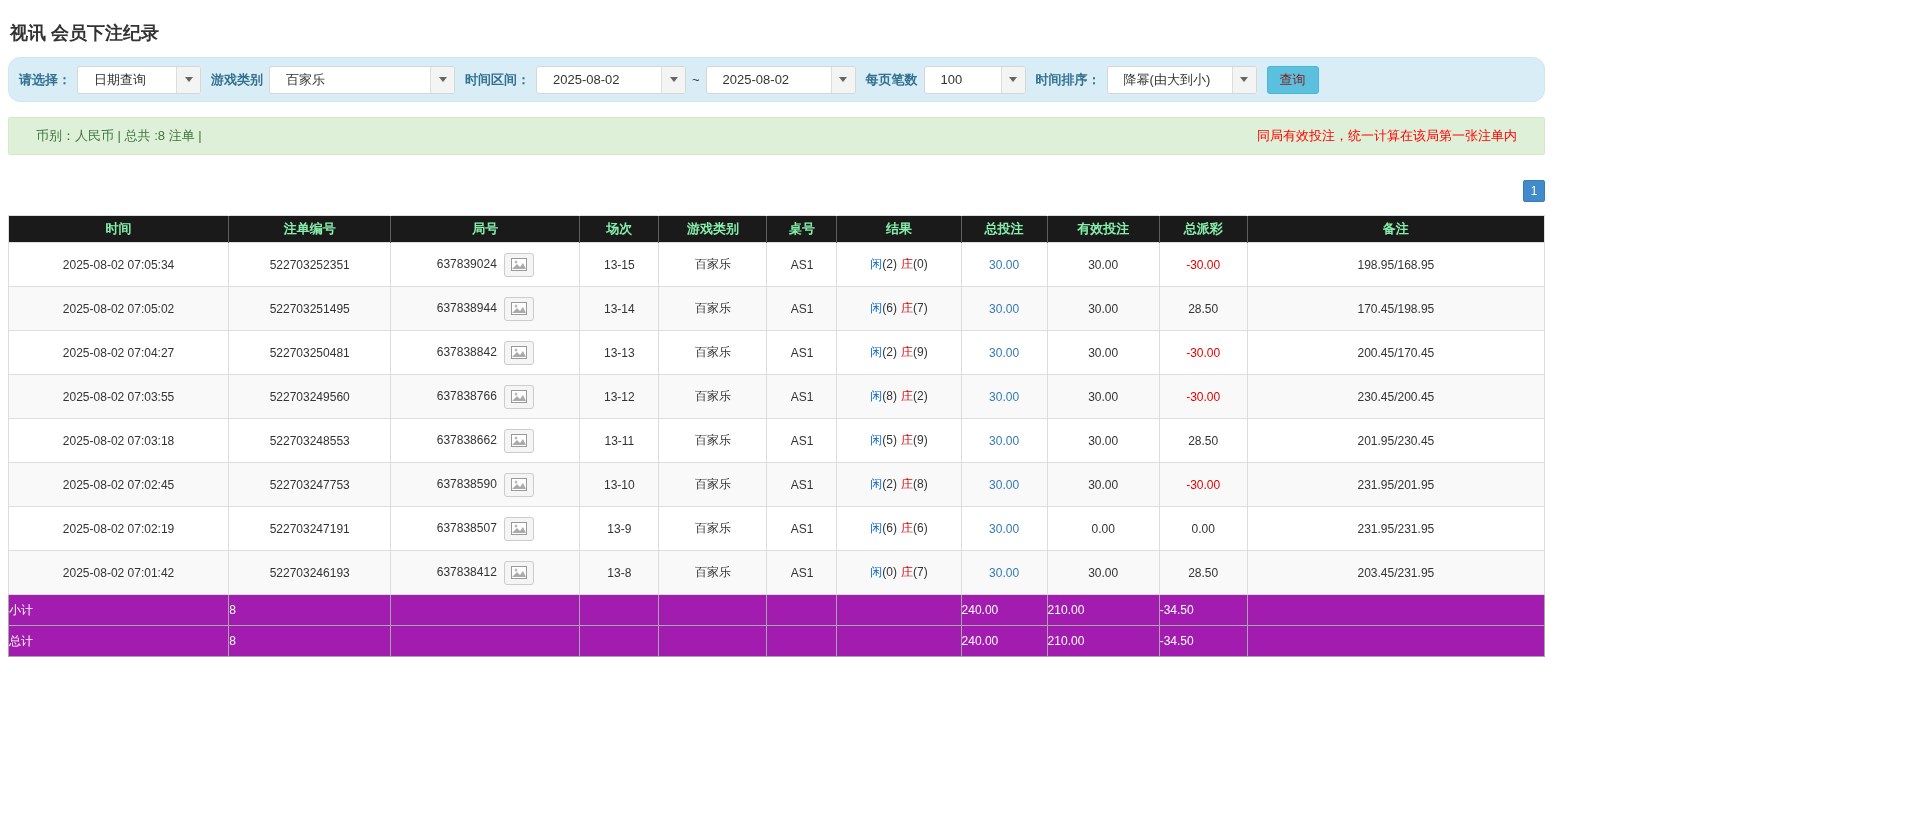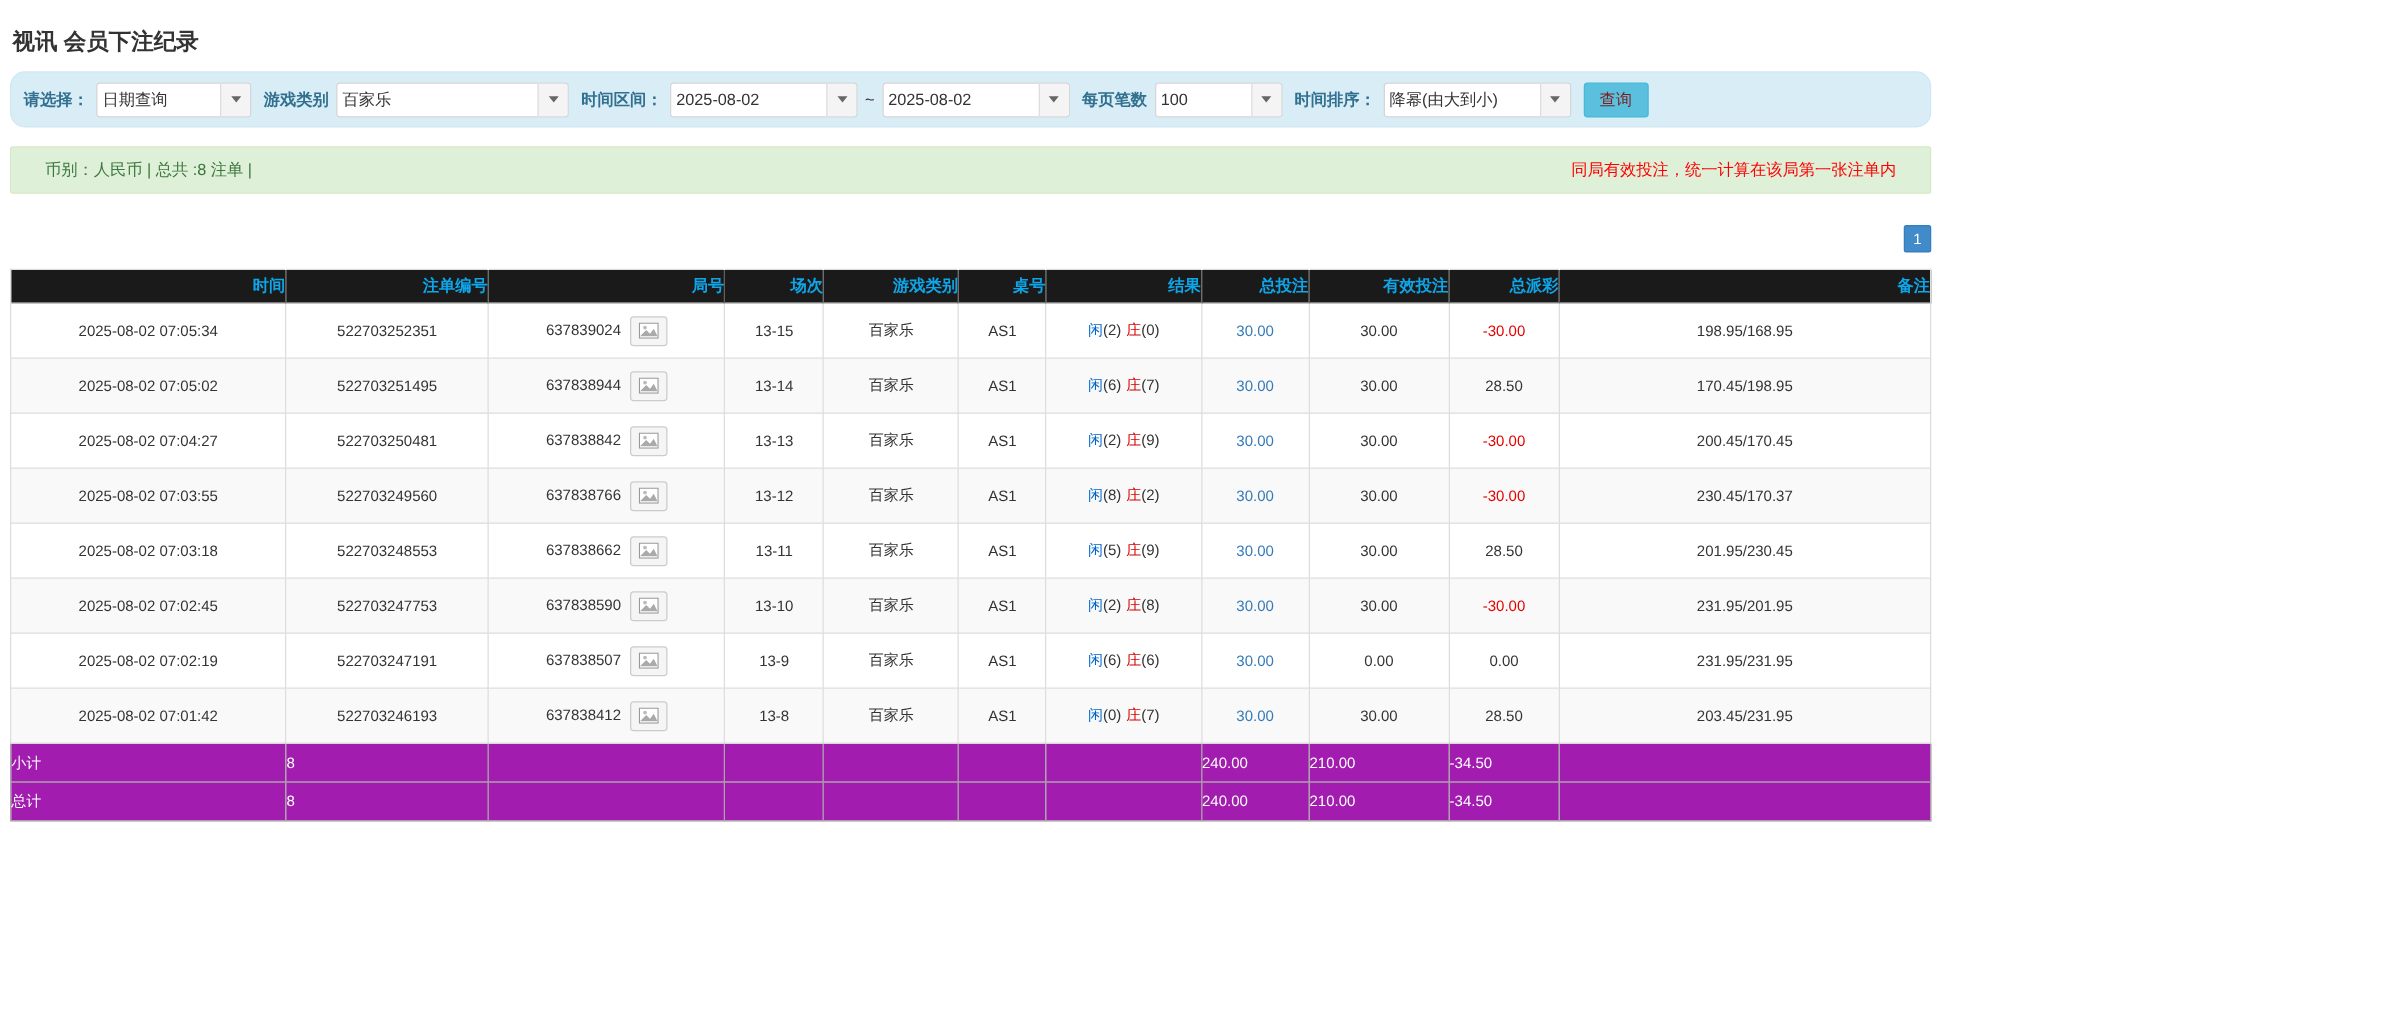--- a/index.html
+++ b/index.html
@@ -40,21 +40,21 @@
     background: #fff;
     border: 1px solid #d6d6d6;
     height: 28px;
     border-radius: 3px;
     overflow: hidden;
   }
   .combo-text {
     flex: 1;
     display: flex;
     align-items: center;
-    padding: 0 4px;
+    padding: 0 16px;
     font-size: 13px;
     color: #333;
     white-space: nowrap;
     overflow: hidden;
   }
   .combo-btn {
     width: 24px;
     background: #f4f4f4;
     border-left: 1px solid #ddd;
     display: flex;
@@ -118,26 +118,26 @@
   
   .data-table {
     margin-top: 13px;
     width: 1537px;
     border-collapse: collapse;
     table-layout: fixed;
     border: 1px solid #ddd;
   }
   .data-table th {
     background: #1a1a1a;
-    color: #0ea5e9;
+    color: #86efac;
     font-size: 13px;
     font-weight: bold;
     height: 27px;
     border-right: 1px solid rgba(255,255,255,0.3);
-    text-align: right;
+    text-align: center;
   }
   .data-table th:last-child { border-right: none; }
   .data-table tbody td {
     border: 1px solid #ddd;
     text-align: center;
     font-size: 12px;
     height: 44px;
     color: #333;
     background: #fff;
   }
@@ -365,21 +365,21 @@
     </td>
     <td>13-12</td>
     <td>百家乐</td>
     <td>AS1</td>
     <td>
       <span class="rp">闲</span><span class="rn">(8)</span><span class="rb">庄</span><span class="rn">(2)</span>
     </td>
     <td><span class="bet-link">30.00</span></td>
     <td>30.00</td>
     <td><span class="neg">-30.00</span></td>
-    <td>230.45/170.37</td>
+    <td>230.45/200.45</td>
   </tr>
 
   <tr>
     <td>2025-08-02 07:03:18</td>
     <td>522703248553</td>
     <td>
       <span>637838662</span><button class="round-btn">
               <svg width="16" height="13" viewBox="0 0 16 13">
                 <rect x="0.5" y="0.5" width="15" height="12" fill="#ffffff" stroke="#999999"></rect>
                 <circle cx="5" cy="4" r="1.5" fill="#bbbbbb"></circle>

